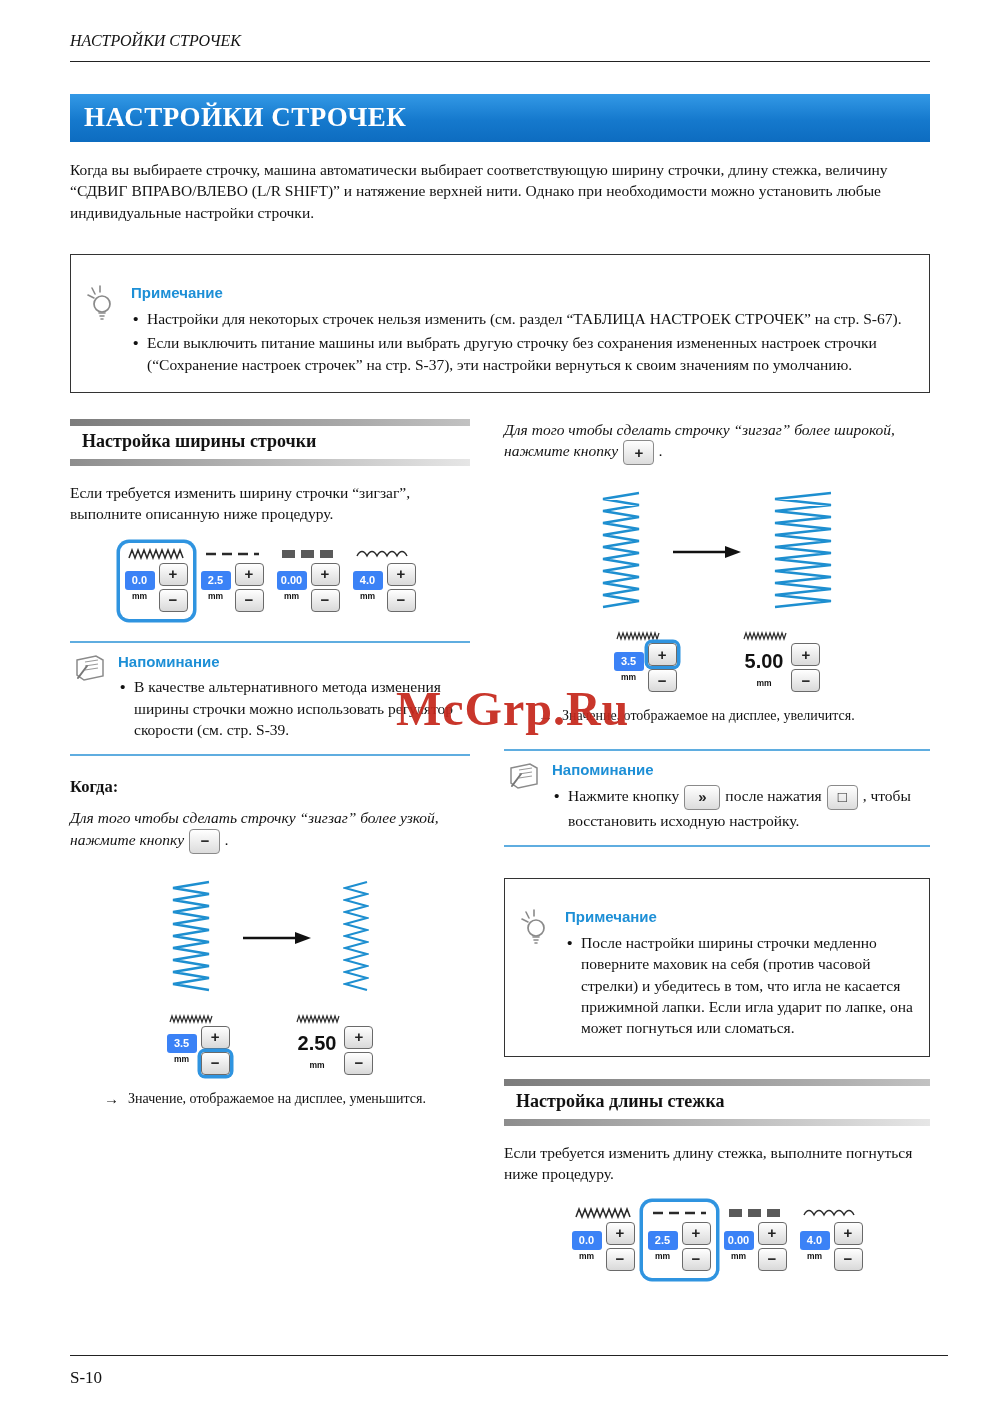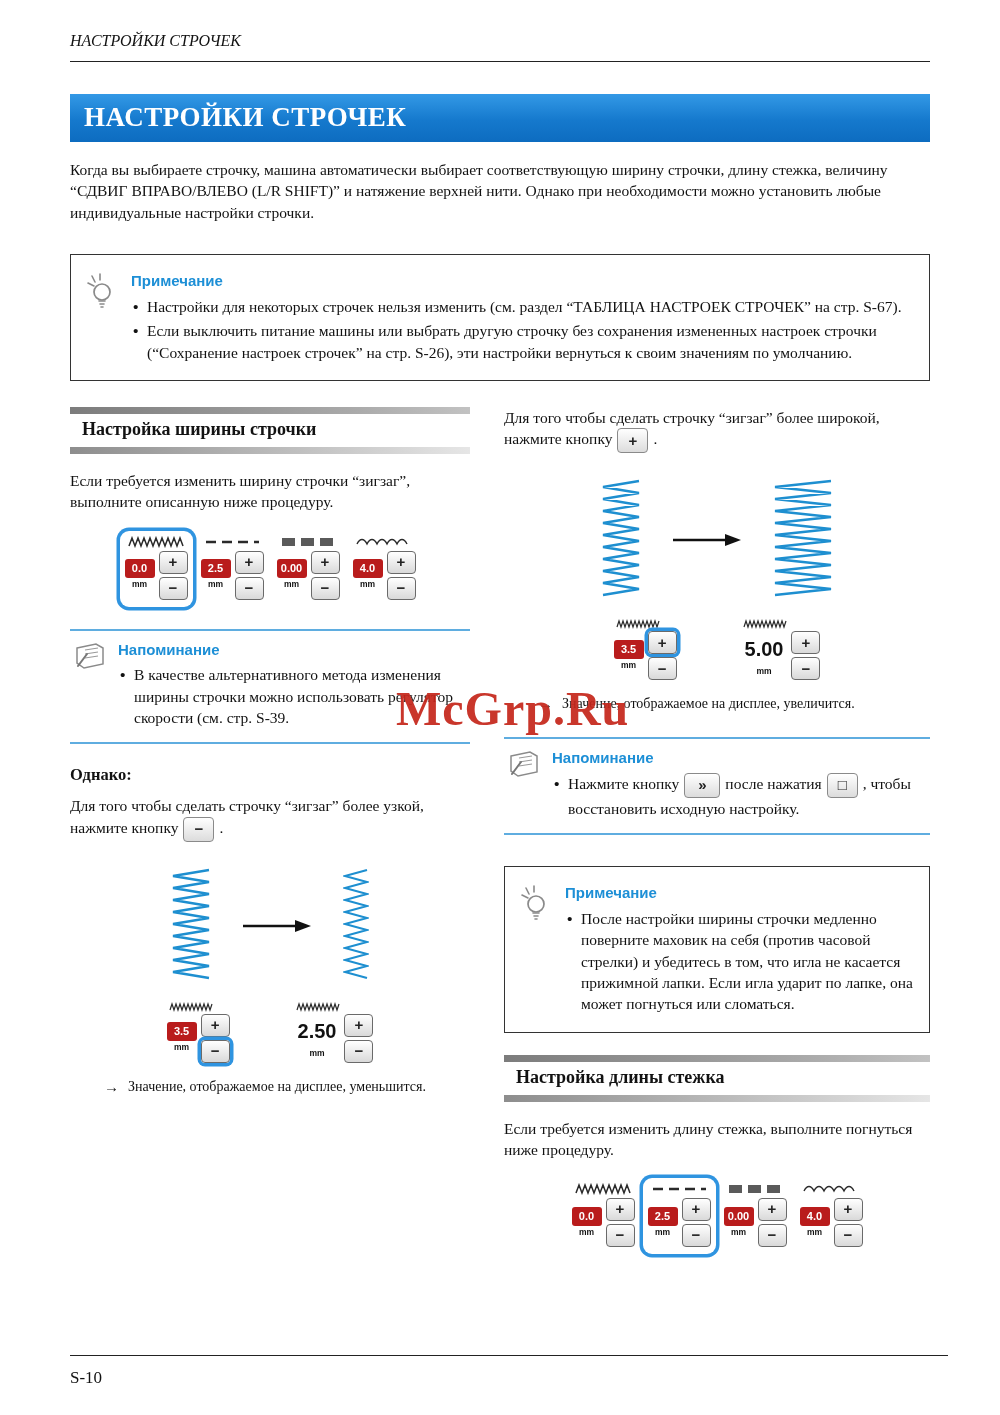--- a/index.html
+++ b/index.html
@@ -24,21 +24,21 @@
     height:48px;
     background:linear-gradient(180deg,#3399e6 0%,#1579cd 55%,#0d6cc0 100%);
     color:#fff;font-weight:bold;font-size:27px;letter-spacing:.5px;
     display:flex;align-items:center;padding-left:14px;
     margin-bottom:17px;
   }
   .intro{margin:0 0 20px 0;}
   
   .note-box{
     border:1.6px solid #333;
-    padding:16px 16px 14px 12px;
+    padding:28px 16px 14px 12px;
     display:flex;gap:12px;
     margin-bottom:26px;
     background:#fff;
     margin-top:31px;
   }
   .note-box.in-col{margin-bottom:22px;}
   .icon-col{flex:none;width:36px;display:flex;justify-content:center;padding-top:2px;}
   .box-title{
     font-family:"Liberation Sans",sans-serif;
     font-weight:bold;font-size:15px;color:#1d8fd6;
@@ -69,33 +69,33 @@
   .section-header::before{
     content:"";position:absolute;top:0;left:0;right:0;height:7px;
     background:linear-gradient(90deg,#7c7c7c 0%,#a9a9a9 70%,#c2c2c2 100%);
   }
   .section-header::after{
     content:"";position:absolute;bottom:0;left:0;right:0;height:7px;
     background:linear-gradient(90deg,#8d8d8d 0%,#cfcfcf 75%,#e6e6e6 100%);
   }
   .para{margin:0 0 18px 0;}
   .example-label{margin:4px 0 8px 0;font-weight:bold;font-size:16.5px;}
-  .example-text{margin:0 0 26px 0;}
+  .example-text{margin:0 0 26px 0;font-style:italic;}
   
   .panel{display:flex;justify-content:center;gap:3px;margin:6px 0 22px 0;}
   .stitch-group{
     display:flex;flex-direction:column;align-items:center;
     padding:5px 5px 7px 5px;border-radius:9px;
   }
   .stitch-group.hl{box-shadow:0 0 0 3.5px #2f94e0;}
   .stitch-icon{margin-bottom:3px;}
   .group-body{display:flex;align-items:center;gap:4px;}
   .value-box{display:flex;flex-direction:column;align-items:center;min-width:30px;}
   .value-num{
-    background:#b91c1c;color:#fff;
+    background:#3b82f6;color:#fff;
     font-family:"Liberation Sans",sans-serif;font-weight:bold;font-size:11px;
     padding:2px 4px;border-radius:3px;min-width:22px;text-align:center;
   }
   .value-num.plain{background:none;color:#111;font-size:20px;}
   .value-unit{font-family:"Liberation Sans",sans-serif;font-weight:bold;font-size:8.5px;color:#111;margin-top:1px;}
   .pm-stack{display:flex;flex-direction:column;gap:3px;}
   .pm{
     width:27px;height:21px;
     border:1.6px solid #6a6a6a;border-radius:4px;
     background:linear-gradient(#ffffff,#d9d9d9);
@@ -157,21 +157,21 @@
       <svg width="30" height="36" viewBox="0 0 30 36">
         <path d="M6 3 L9 9 M2 10 L8 13 M14 1 L14 7" stroke="#8a8a8a" stroke-width="1.6" fill="none" stroke-linecap="round"></path>
         <circle cx="16" cy="19" r="8" fill="none" stroke="#8a8a8a" stroke-width="1.7"></circle>
         <path d="M13 28 L19 28 M14 31 L18 31 M15 34 L17 34" stroke="#8a8a8a" stroke-width="1.6" fill="none" stroke-linecap="round"></path>
       </svg>
     </div>
     <div class="note-content">
       <div class="box-title">Примечание</div>
       <ul class="note-list">
         <li>Настройки для некоторых строчек нельзя изменить (см. раздел “ТАБЛИЦА НАСТРОЕК СТРОЧЕК” на стр. S-67).</li>
-        <li>Если выключить питание машины или выбрать другую строчку без сохранения измененных настроек строчки (“Сохранение настроек строчек” на стр. S-26), эти настройки вернуться к своим значениям по умолчанию.</li>
+        <li>Если выключить питание машины или выбрать другую строчку без сохранения измененных настроек строчки (“Сохранение настроек строчек” на стр. S-37), эти настройки вернуться к своим значениям по умолчанию.</li>
       </ul>
     </div>
   </div>
 
   <div class="columns">
 
     <div class="col-left">
 
       <div class="section-header">
         <span>Настройка ширины строчки</span>
@@ -253,21 +253,21 @@
           </svg>
         </div>
         <div>
           <div class="box-title">Напоминание</div>
           <ul class="note-list">
             <li>В качестве альтернативного метода изменения ширины строчки можно использовать регулятор скорости (см. стр. S-39.</li>
           </ul>
         </div>
       </div>
 
-      <p class="example-label">Однако:</p>
+      <p class="example-label">Когда:</p>
 
       <p class="example-text"><span>Для того чтобы сделать строчку “зигзаг” более узкой, нажмите кнопку</span><span class="inline-key">−</span><span>.</span></p>
 
       <div class="zigzag-demo">
         <svg width="40" height="116" viewBox="0 0 40 116">
           <polyline points="38,2 2,8 38,14 2,20 38,26 2,32 38,38 2,44 38,50 2,56 38,62 2,68 38,74 2,80 38,86 2,92 38,98 2,104 38,110" fill="none" stroke="#1e8fd0" stroke-width="2.3"></polyline>
         </svg>
         <svg width="72" height="18" viewBox="0 0 72 18">
           <line x1="2" y1="9" x2="54" y2="9" stroke="#111" stroke-width="2.6"></line>
           <polygon points="54,3 70,9 54,15" fill="#111"></polygon>

